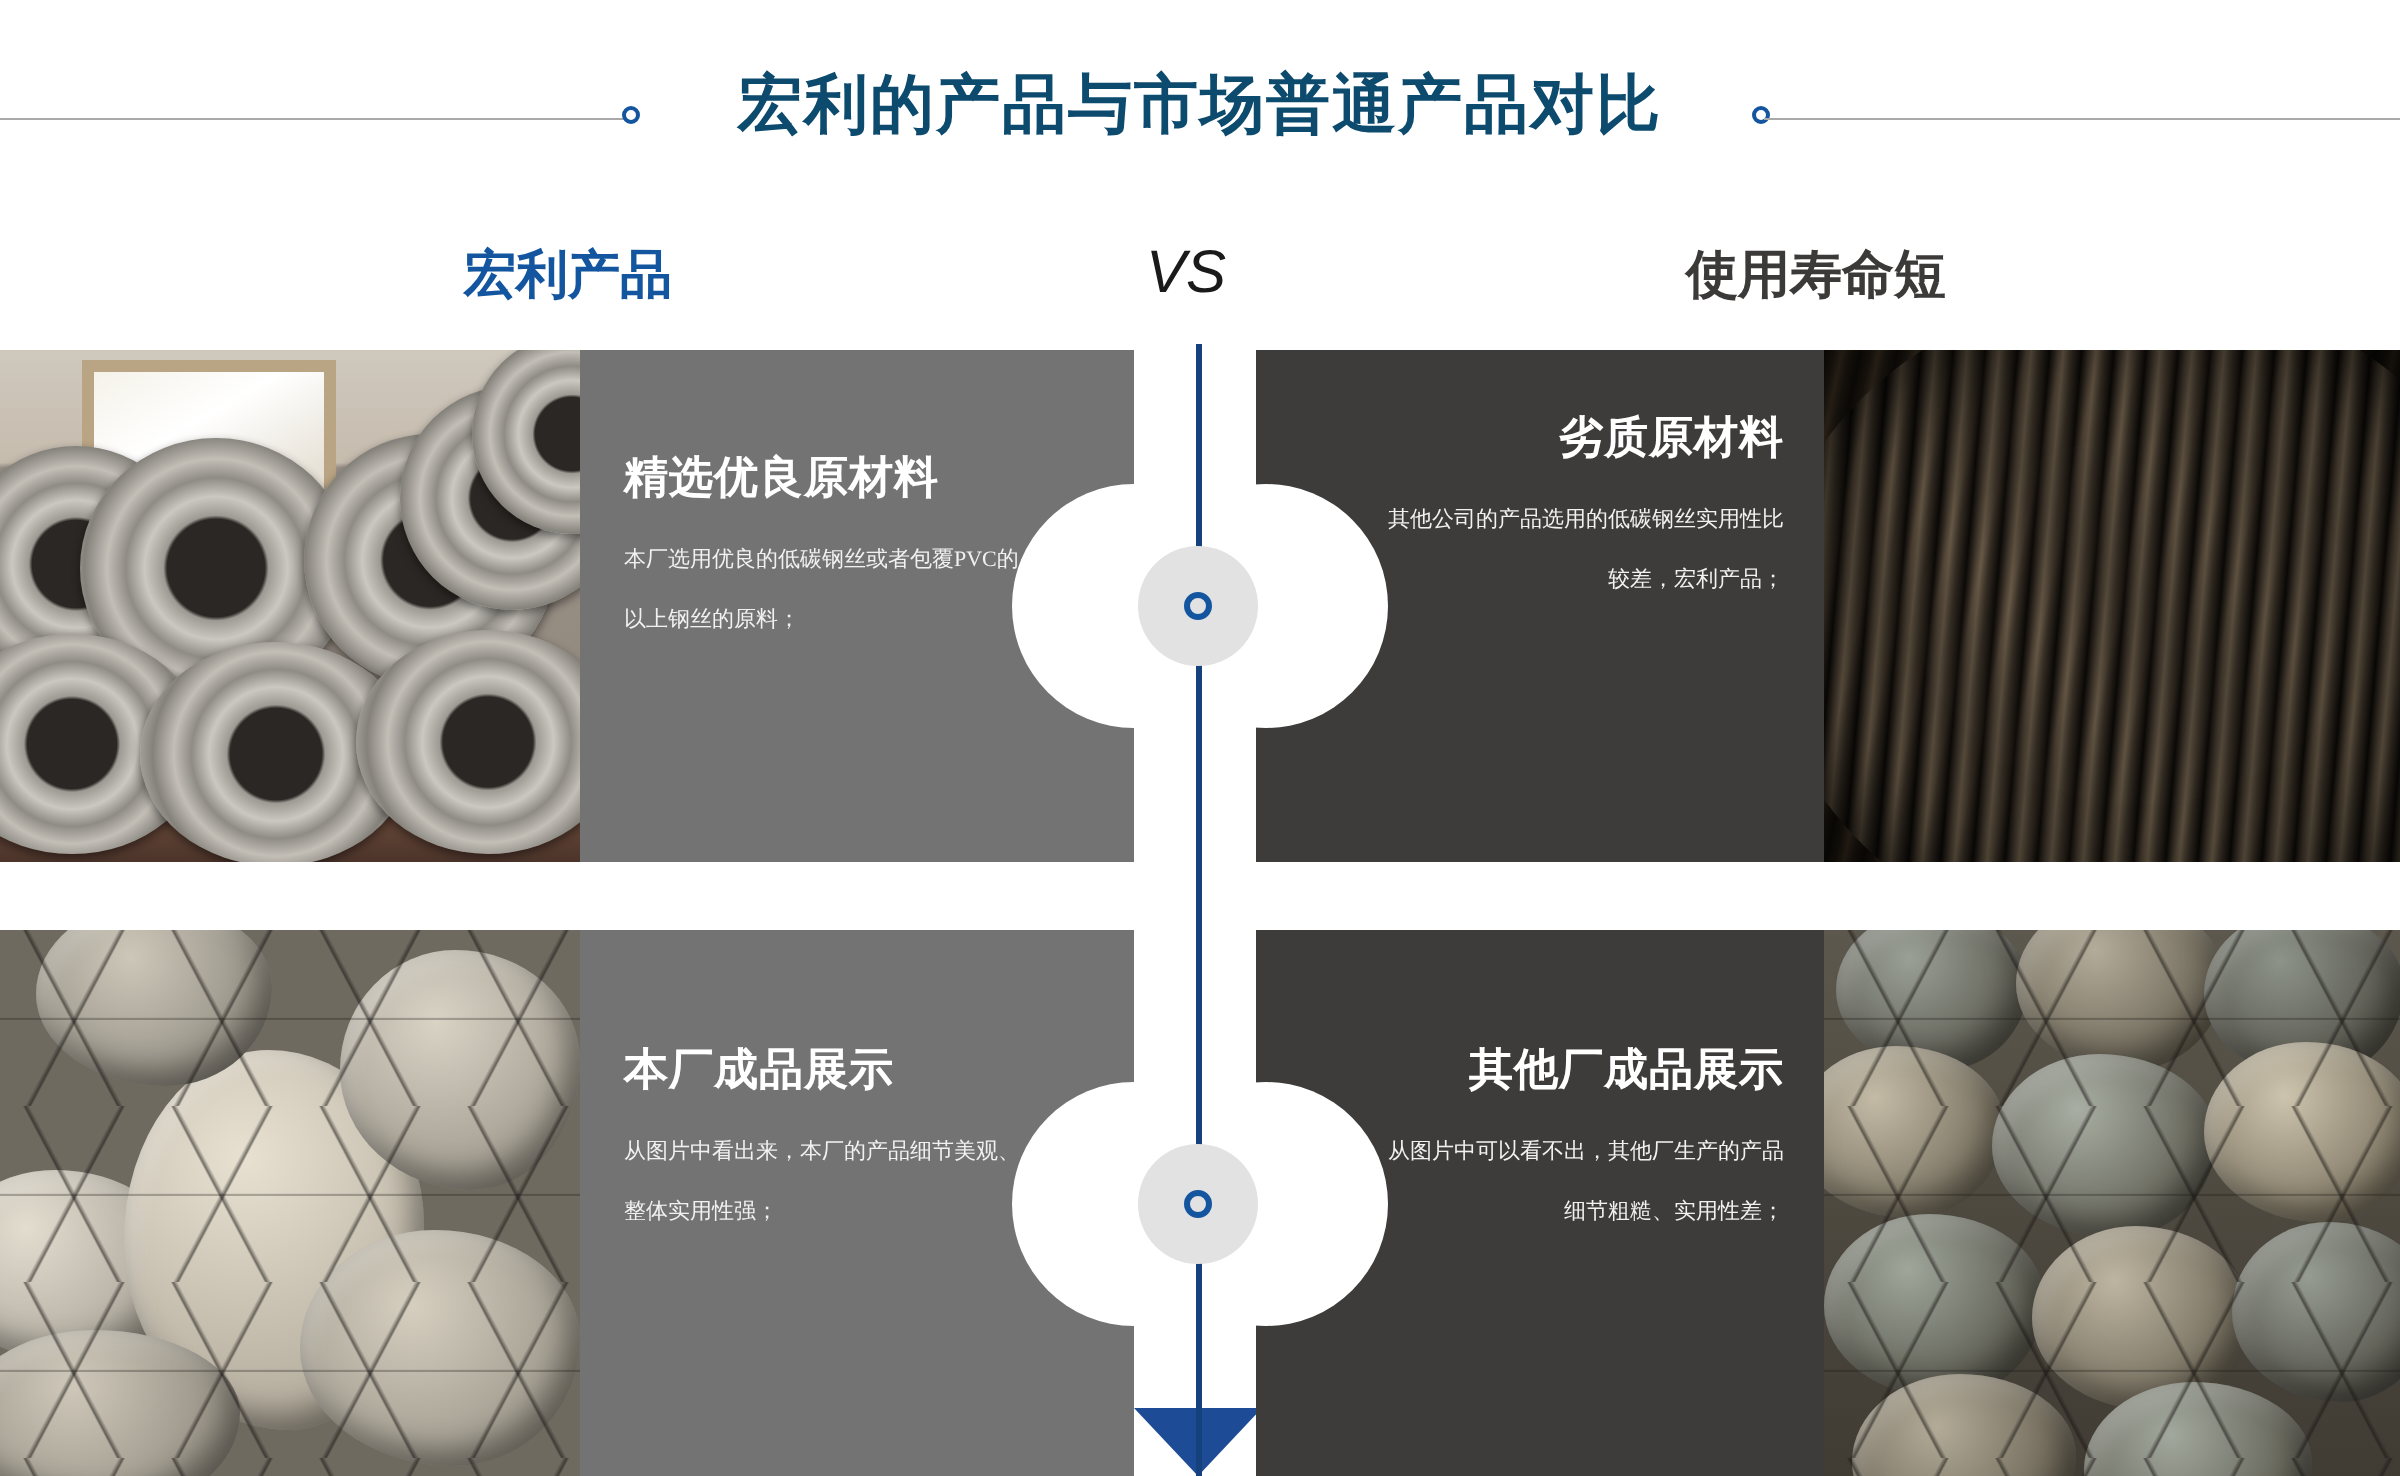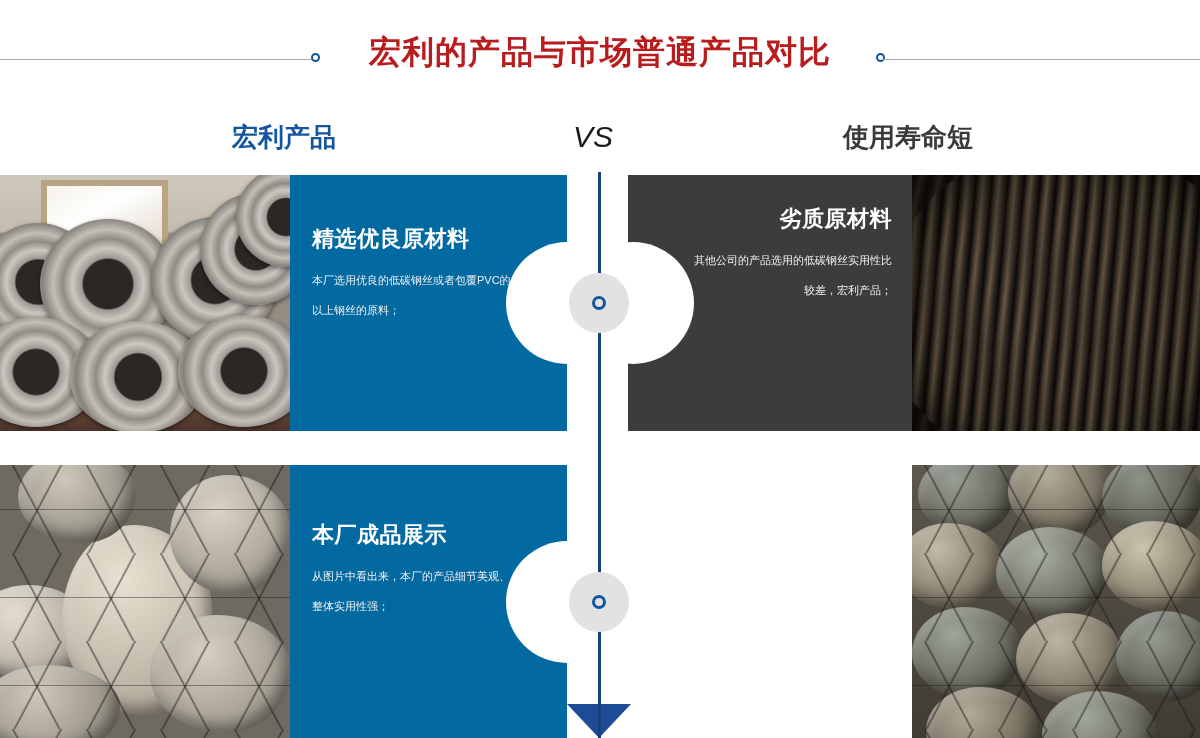--- a/index.html
+++ b/index.html
@@ -43,21 +43,21 @@
   .title-ring.left  { left: 311px; }
   .title-ring.right { left: 876px; }
 
   .title-text {
     position: absolute;
     left: 0; top: 32px;
     width: 1200px;
     text-align: center;
     font-size: 32px;
     font-weight: bold;
-    color: #b91c1c;
+    color: #0c4a6e;
     letter-spacing: 1px;
     line-height: 40px;
   }
 
   
   .col-head {
     position: absolute;
     top: 120px;
     font-size: 26px;
     font-weight: bold;
@@ -101,22 +101,23 @@
   .photo.right { left: 912px; width: 288px; }
 
   .card {
     position: absolute;
     top: 0;
     height: 100%;
     box-sizing: border-box;
   }
   .card.left {
     left: 290px; width: 277px;
-    background: #0369a1;
+    background: #737373;
     padding: 50px 48px 0 22px;
+    font-family: Liberation Serif, serif;
   }
   .card.right {
     left: 628px; width: 284px;
     background: #3e3c3a;
     padding: 30px 20px 0 60px;
     text-align: right;
   }
   .row-2 .card.left  { padding-top: 56px; }
   .row-2 .card.right { padding-top: 56px; }
 
@@ -320,20 +321,24 @@
       <div class="stone" style="left:-20px; top:200px; width:140px; height:90px;  background:radial-gradient(circle at 40% 30%, #cfc8ba, #827d72);"></div>
       <div class="mesh-lines"></div>
     </div>
   </div>
 
   <div class="card left">
     <div class="card-title">本厂成品展示</div>
     <div class="card-body">从图片中看出来，本厂的产品细节美观、整体实用性强；</div>
   </div>
 
+  <div class="card right">
+    <div class="card-title">其他厂成品展示</div>
+    <div class="card-body">从图片中可以看不出，其他厂生产的产品细节粗糙、实用性差；</div>
+  </div>
 
   <div class="photo right">
     <div class="gabion-scene">
       <div class="stone" style="left:6px;   top:-10px; width:96px;  height:80px; background:radial-gradient(circle at 38% 30%, #9aa097, #474338);"></div>
       <div class="stone" style="left:96px;  top:-16px; width:104px; height:86px; background:radial-gradient(circle at 38% 30%, #b4ac9a, #4f4a3c);"></div>
       <div class="stone" style="left:190px; top:-10px; width:100px; height:84px; background:radial-gradient(circle at 38% 30%, #8d9389, #3f3b32);"></div>
       <div class="stone" style="left:-14px; top:58px;  width:104px; height:86px; background:radial-gradient(circle at 38% 30%, #c3bba6, #5a5344);"></div>
       <div class="stone" style="left:84px;  top:62px;  width:112px; height:92px; background:radial-gradient(circle at 38% 30%, #a8aea3, #474338);"></div>
       <div class="stone" style="left:190px; top:56px;  width:106px; height:90px; background:radial-gradient(circle at 38% 30%, #cdc4ae, #5e5645);"></div>
       <div class="stone" style="left:0px;   top:142px; width:110px; height:92px; background:radial-gradient(circle at 38% 30%, #9fa69a, #413d33);"></div>

